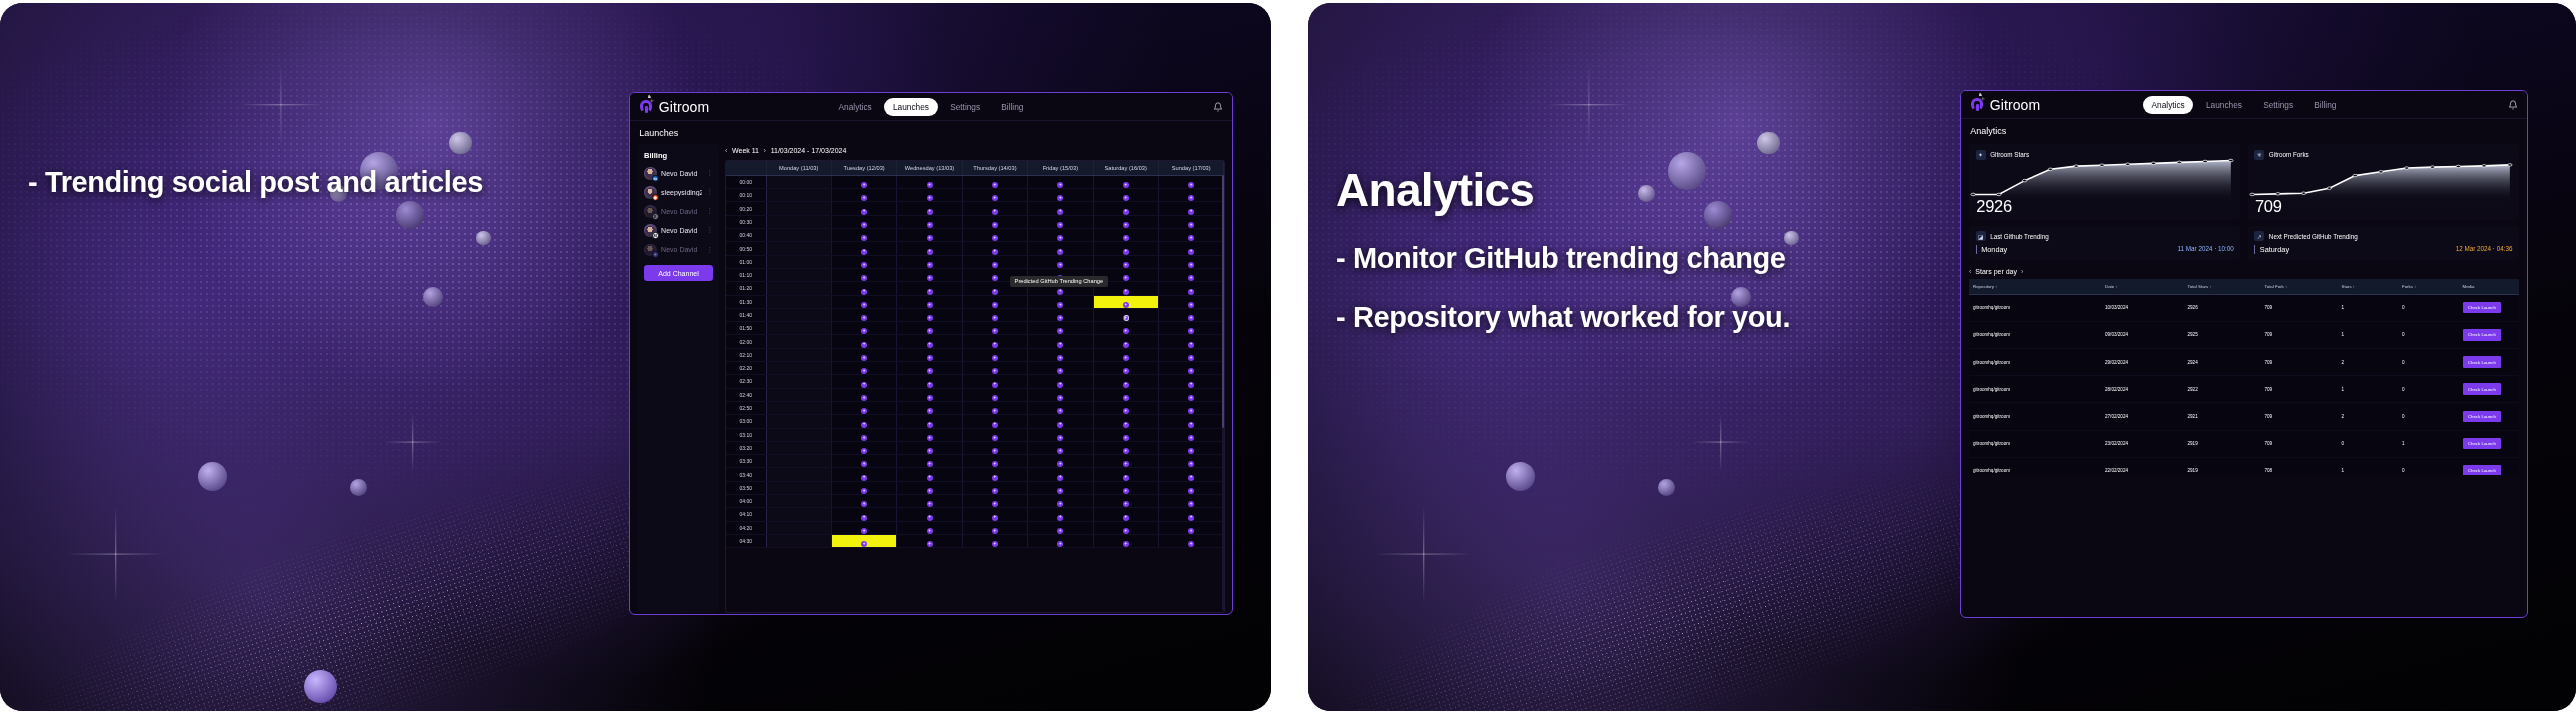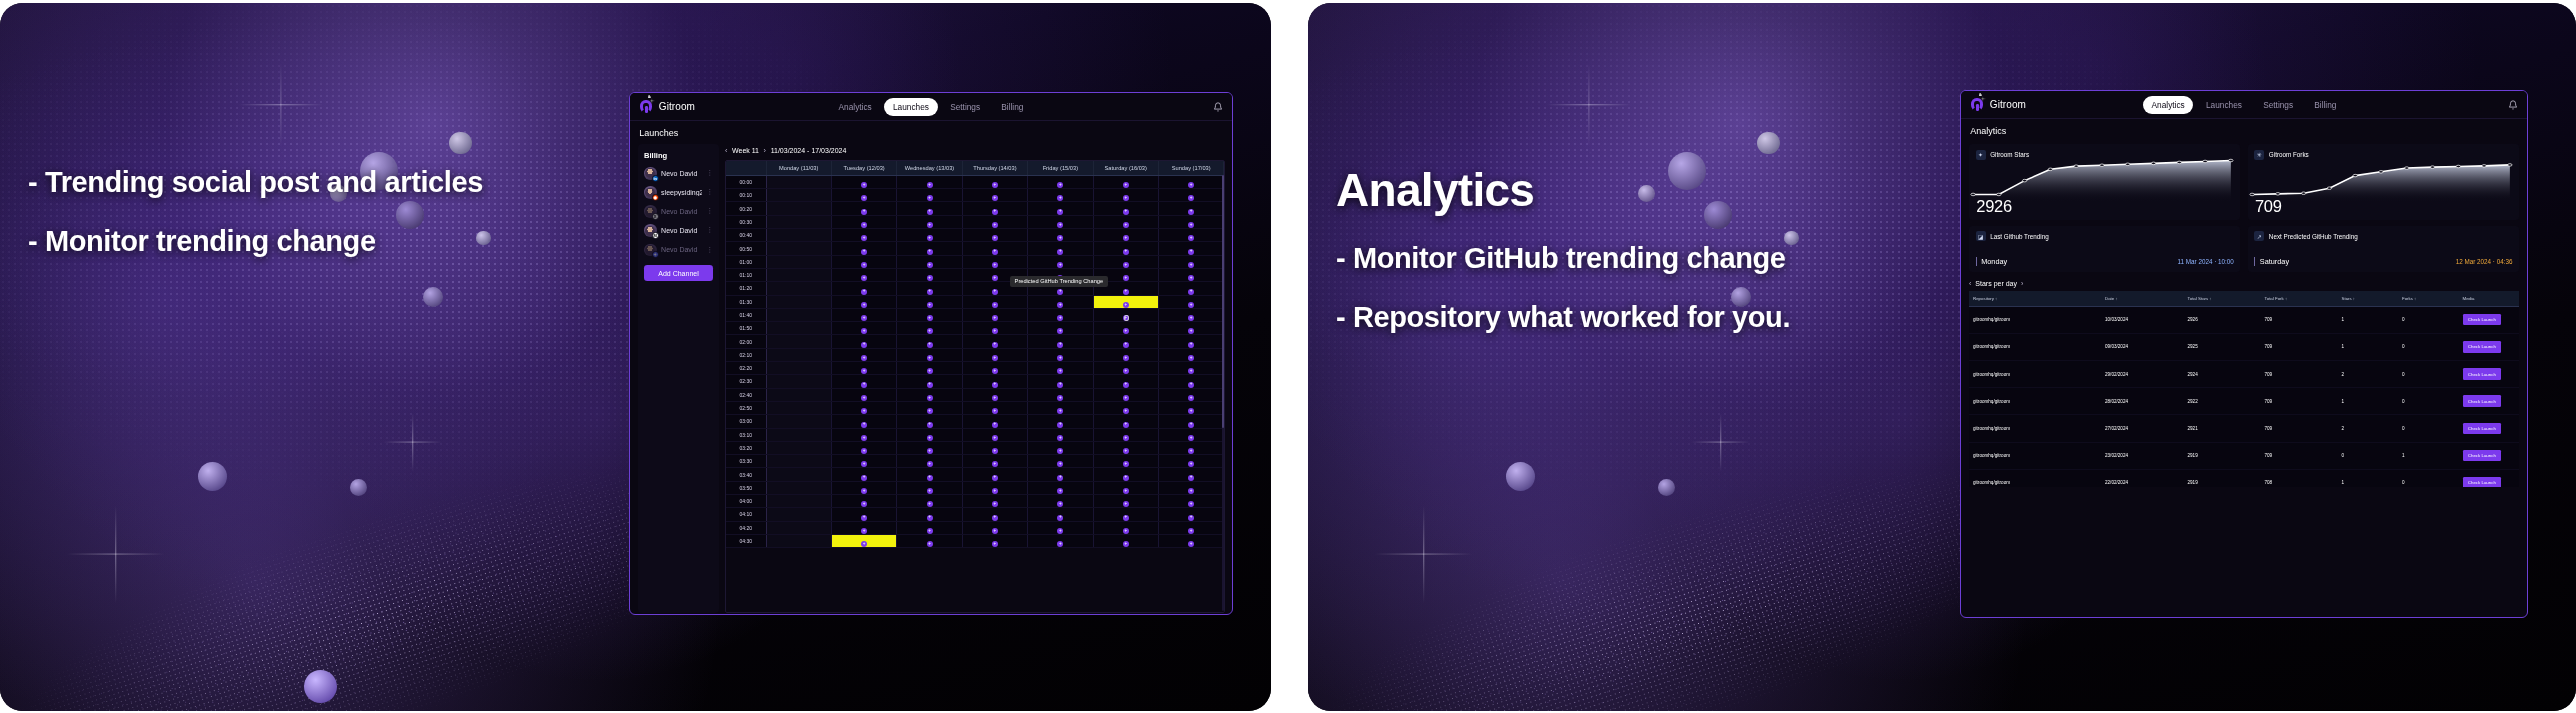--- a/index.html
+++ b/index.html
@@ -76,21 +76,21 @@
   .logo .twinkle { position:absolute; right:-0.7px; top:-1.3px; width:6px; height:6px; }
   .logo .twinkle::before,.logo .twinkle::after{ content:""; position:absolute; background:#fff; }
   .logo .twinkle::before{ left:50%; top:0; width:1.1px; height:100%; transform:translateX(-50%);
     -webkit-mask-image:linear-gradient(#0000,#000 50%,#0000); mask-image:linear-gradient(#0000,#000 50%,#0000);}
   .logo .twinkle::after{ top:50%; left:0; height:1.1px; width:100%; transform:translateY(-50%);
     -webkit-mask-image:linear-gradient(90deg,#0000,#000 50%,#0000); mask-image:linear-gradient(90deg,#0000,#000 50%,#0000);}
   .logo .twinkle2 { position:absolute; right:3.3px; top:-4px; width:3.3px; height:3.3px; }
   .logo .twinkle2::before,.logo .twinkle2::after{ content:""; position:absolute; background:#fff; }
   .logo .twinkle2::before{ left:50%; top:0; width:0.8px; height:100%; transform:translateX(-50%);}
   .logo .twinkle2::after{ top:50%; left:0; height:0.8px; width:100%; transform:translateY(-50%);}
-  .brandname { color:#fff; font-size:10px; letter-spacing:0.1px; }
+  .brandname { color:#fff; font-size:14px; letter-spacing:0.1px; }
 
   .navtabs { position:absolute; left:50%; transform:translateX(-50%); display:flex; align-items:center; gap:4px; }
   .navtab { color:#9a93ad; font-size:8.3px; padding:4px 8.6px; border-radius:10.6px; white-space:nowrap; }
   .navtab.active { background:#ffffff; color:#0b0714; font-weight:400; }
   .bellwrap { margin-left:auto; }
   .bell { width:10px; height:10px; display:block; }
 
   .pagetitle { color:#fff; font-size:9px; padding:7.3px 9.2px 6px; }
 
   
@@ -146,21 +146,21 @@
   .cardhead { display:flex; align-items:center; gap:4.6px; position:relative; z-index:3; }
   .cardicon { width:10px; height:10px; border-radius:2px; background:#1c2440; display:flex;
               align-items:center; justify-content:center; color:#cfd8f0; font-size:6px; }
   .cardhead .ttl { color:#fff; font-size:6.3px; }
   .spark-svg { position:absolute; left:0; right:0; top:14.5px; height:44px; width:100%; display:block; }
   .bignum { position:absolute; left:7.3px; bottom:3.3px; color:#fff; font-size:16.5px; font-weight:400;
             letter-spacing:-0.3px; z-index:3; }
 
   .trend2 { display:flex; gap:7.3px; margin-top:6.6px; }
   .trendcard { flex:1; background:#0c0a17; border-radius:3.3px; padding:5.3px 6.6px 6px; }
-  .trendrow2 { display:flex; align-items:center; justify-content:space-between; margin-top:16px;
+  .trendrow2 { display:flex; justify-content:space-between; margin-top:4px;
                border-left:1.3px solid #6f68a0; padding-left:4.6px;gap:27px; }
   .trendrow2 .day { color:#fff; font-size:7.3px; }
   .trendrow2 .when { font-size:6.3px; }
   .when.blue { color:#8fb4ff; }
   .when.orange { color:#f0a93a; }
 
   .sectionnav { display:flex; align-items:center; gap:4px; color:#fff; font-size:7px; margin:7.3px 0 4.6px; }
   .sectionnav .chev { color:#b9b2cc; }
 
   .dtable { width:100%; border-collapse:collapse; table-layout:fixed; }
@@ -192,21 +192,20 @@
     <div class="orb" style="left:476px;top:228px;width:14.5px;height:14.5px;background:radial-gradient(circle at 35% 30%,#cdc4ea,#4e4576);"></div>
     <div class="orb" style="left:198px;top:459px;width:29px;height:29px;background:radial-gradient(circle at 35% 30%,#c0b0ee,#3b2b70);"></div>
     <div class="orb" style="left:350px;top:476px;width:17px;height:17px;background:radial-gradient(circle at 35% 30%,#b3a3e3,#382a63);"></div>
     <div class="orb" style="left:304px;top:667px;width:33px;height:33px;background:radial-gradient(circle at 35% 30%,#c8b6ff,#4a2f96);"></div>
     <div class="spark" style="left:238px;top:59px;width:86px;height:86px;"></div>
     <div class="spark" style="left:383px;top:410px;width:59px;height:59px;"></div>
     <div class="spark" style="left:66px;top:502px;width:99px;height:99px;"></div>
 
     <div class="hero">
       <div class="bullet">- Trending social post and articles</div>
-      <div class="bullet">- Monitor trending change</div>
     </div>
   </div>
 
   <div class="appwin calendar">
     <div class="topbar">
       <div class="brand">
         <span class="logo">
           <span class="ring"></span>
             <span class="tail"></span>
           <span class="twinkle"></span>

